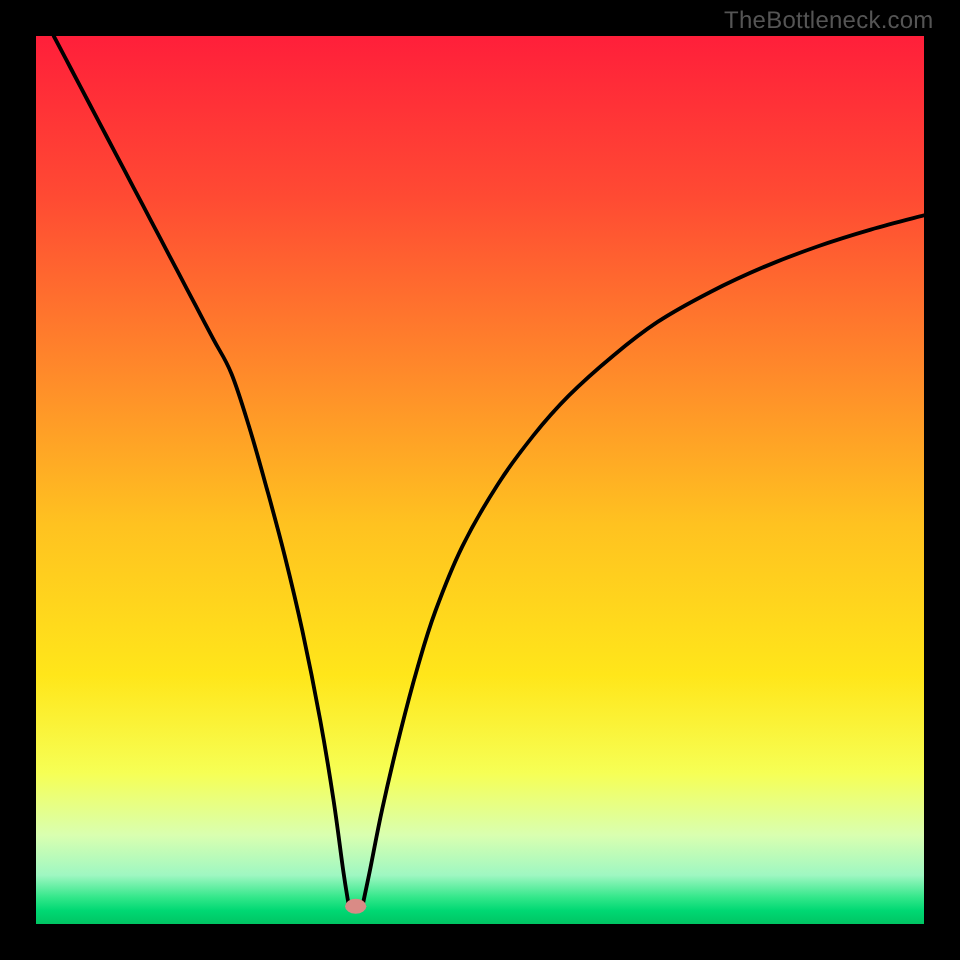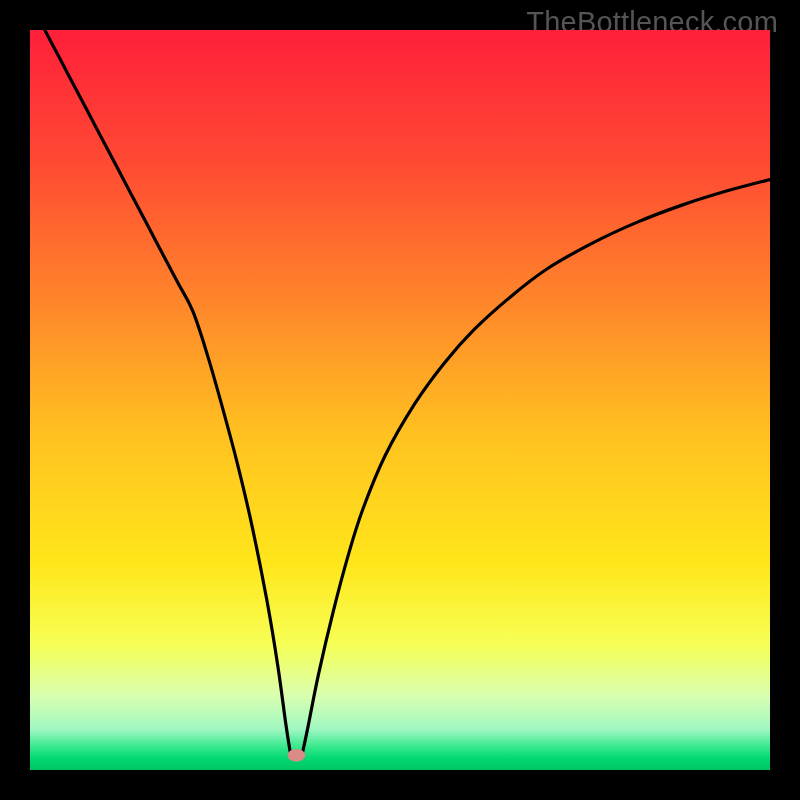--- a/index.html
+++ b/index.html
@@ -17,21 +17,21 @@
     top: 30px;
     width: 740px;
     height: 740px;
     background: #000;
   }
   .watermark {
     position: absolute;
     top: 6px;
     right: 22px;
     color: #555;
-    font-size: 29px;
+    font-size: 20px;
     font-weight: 500;
     letter-spacing: 0.2px;
     user-select: none;
   }
   svg { display: block; }
 </style>
 </head>
 <body>
 
 <div class="watermark">TheBottleneck.com</div>

